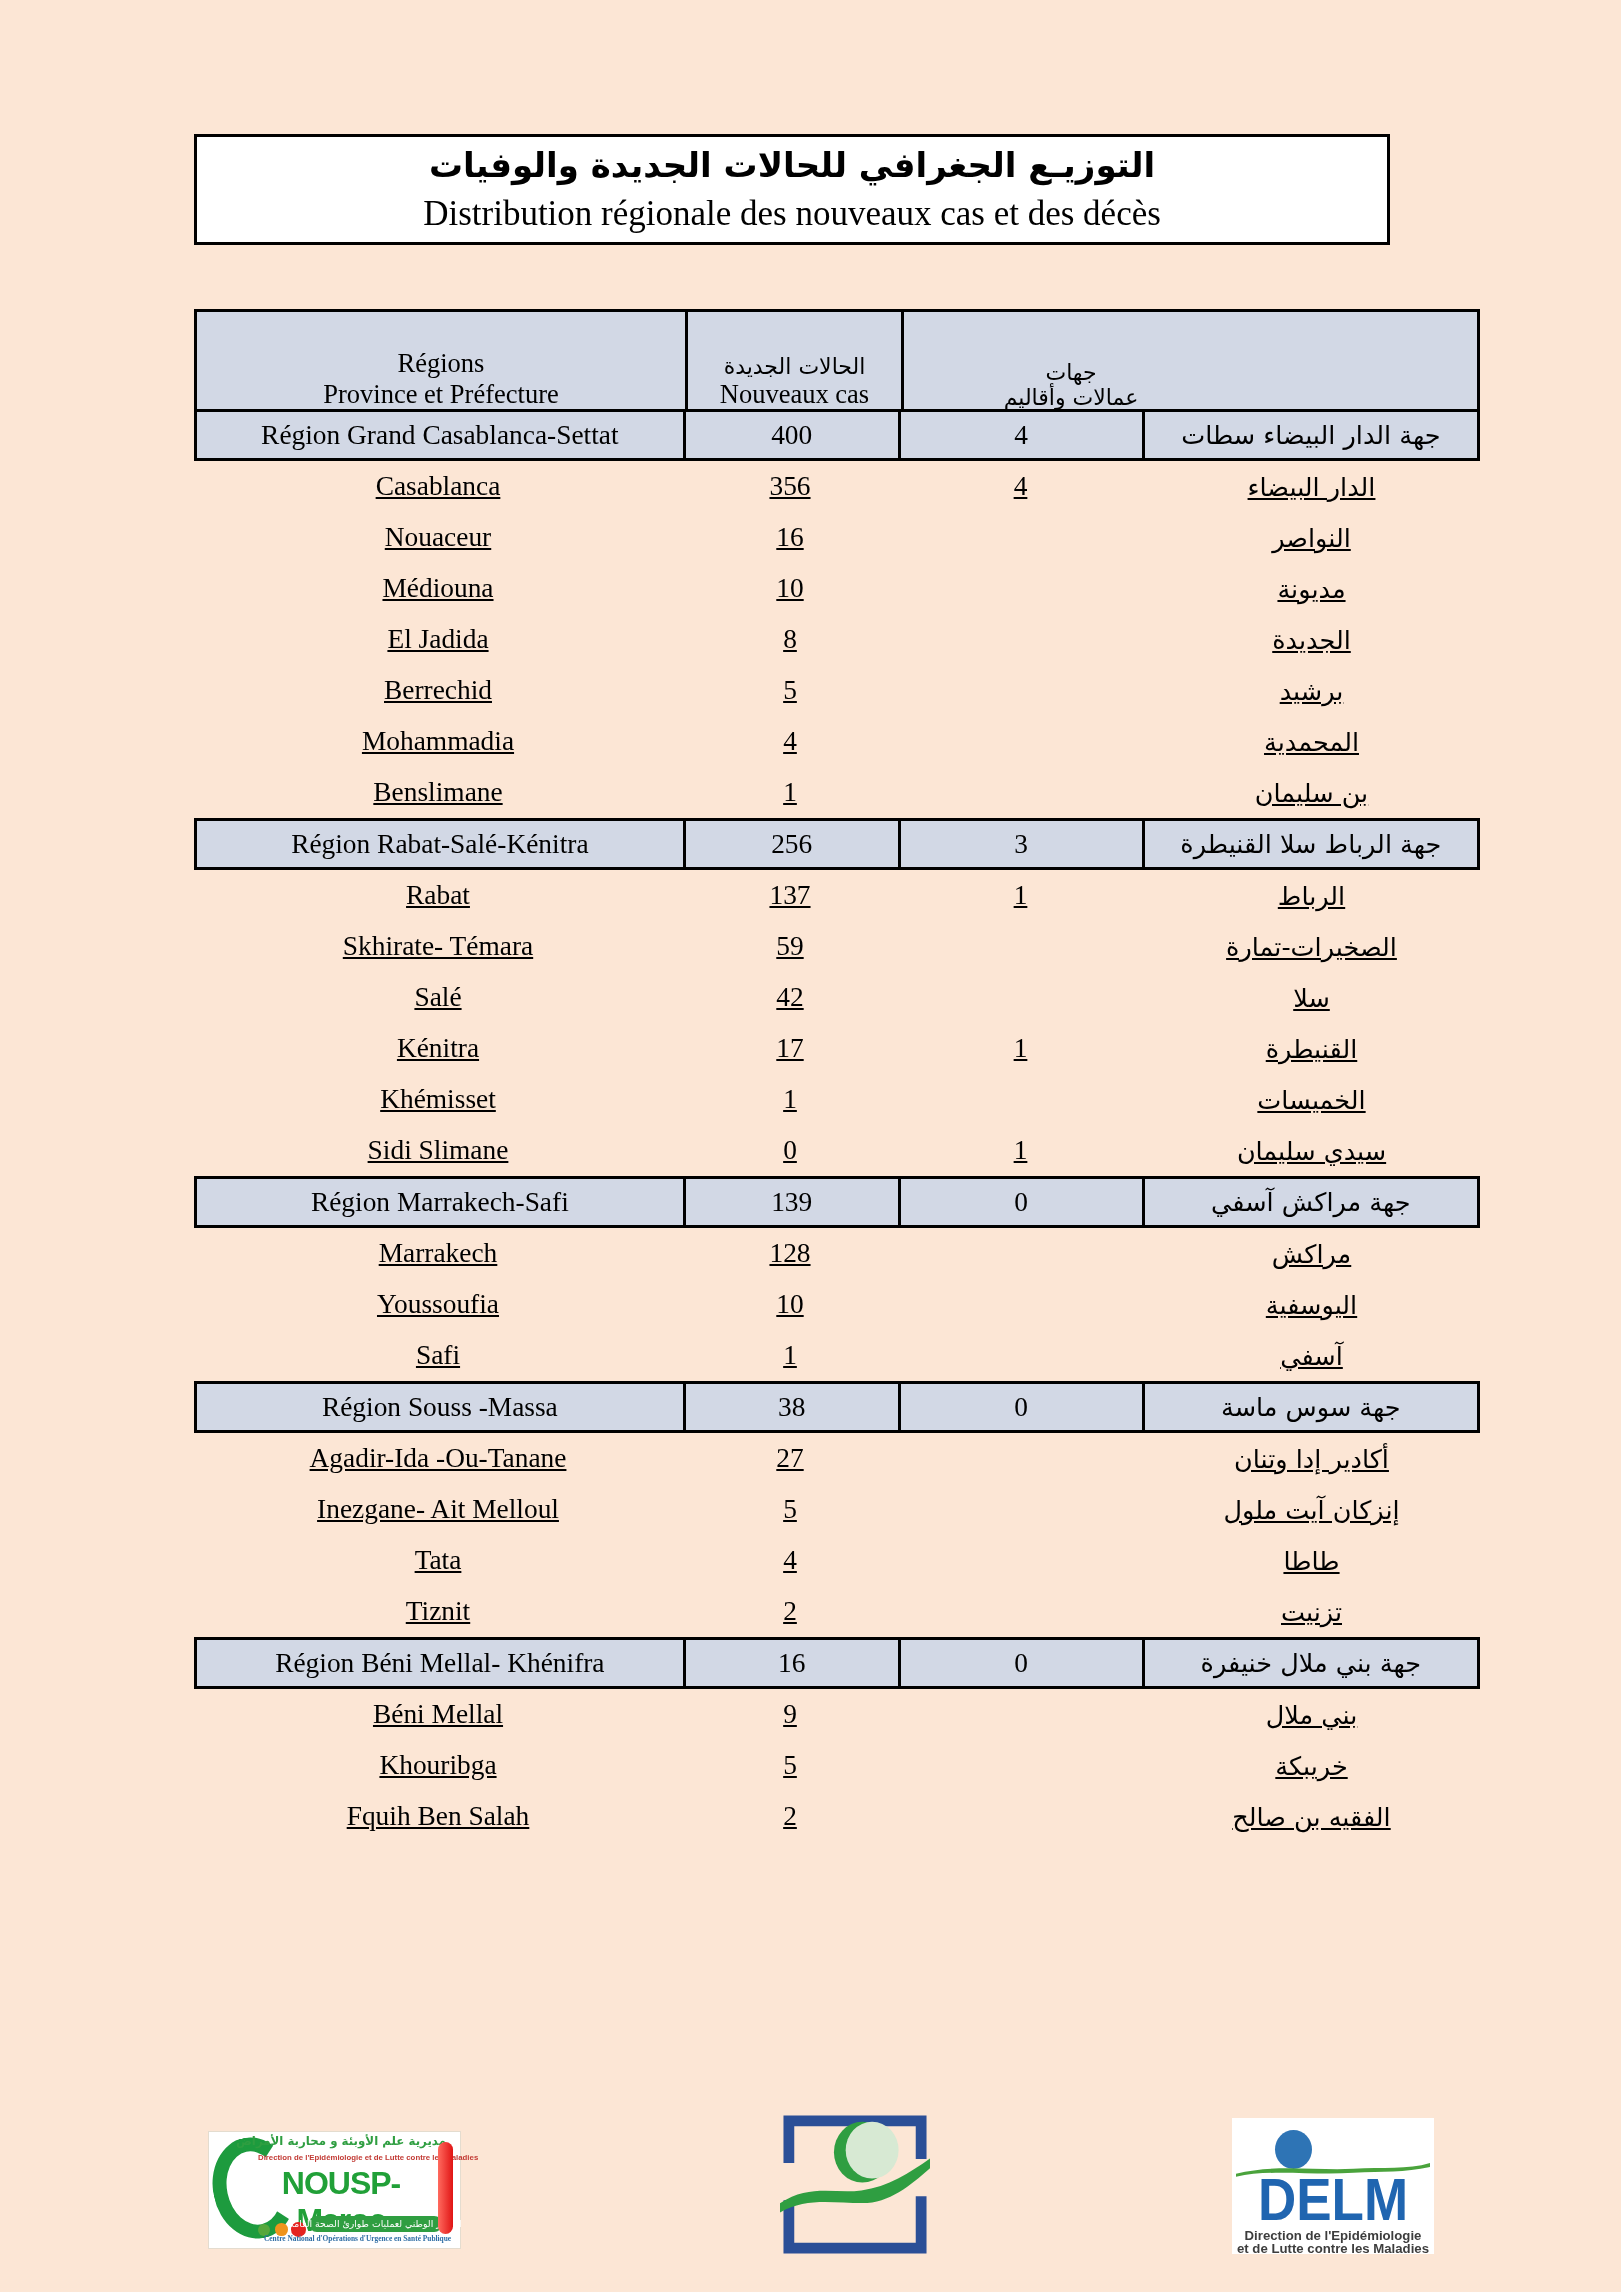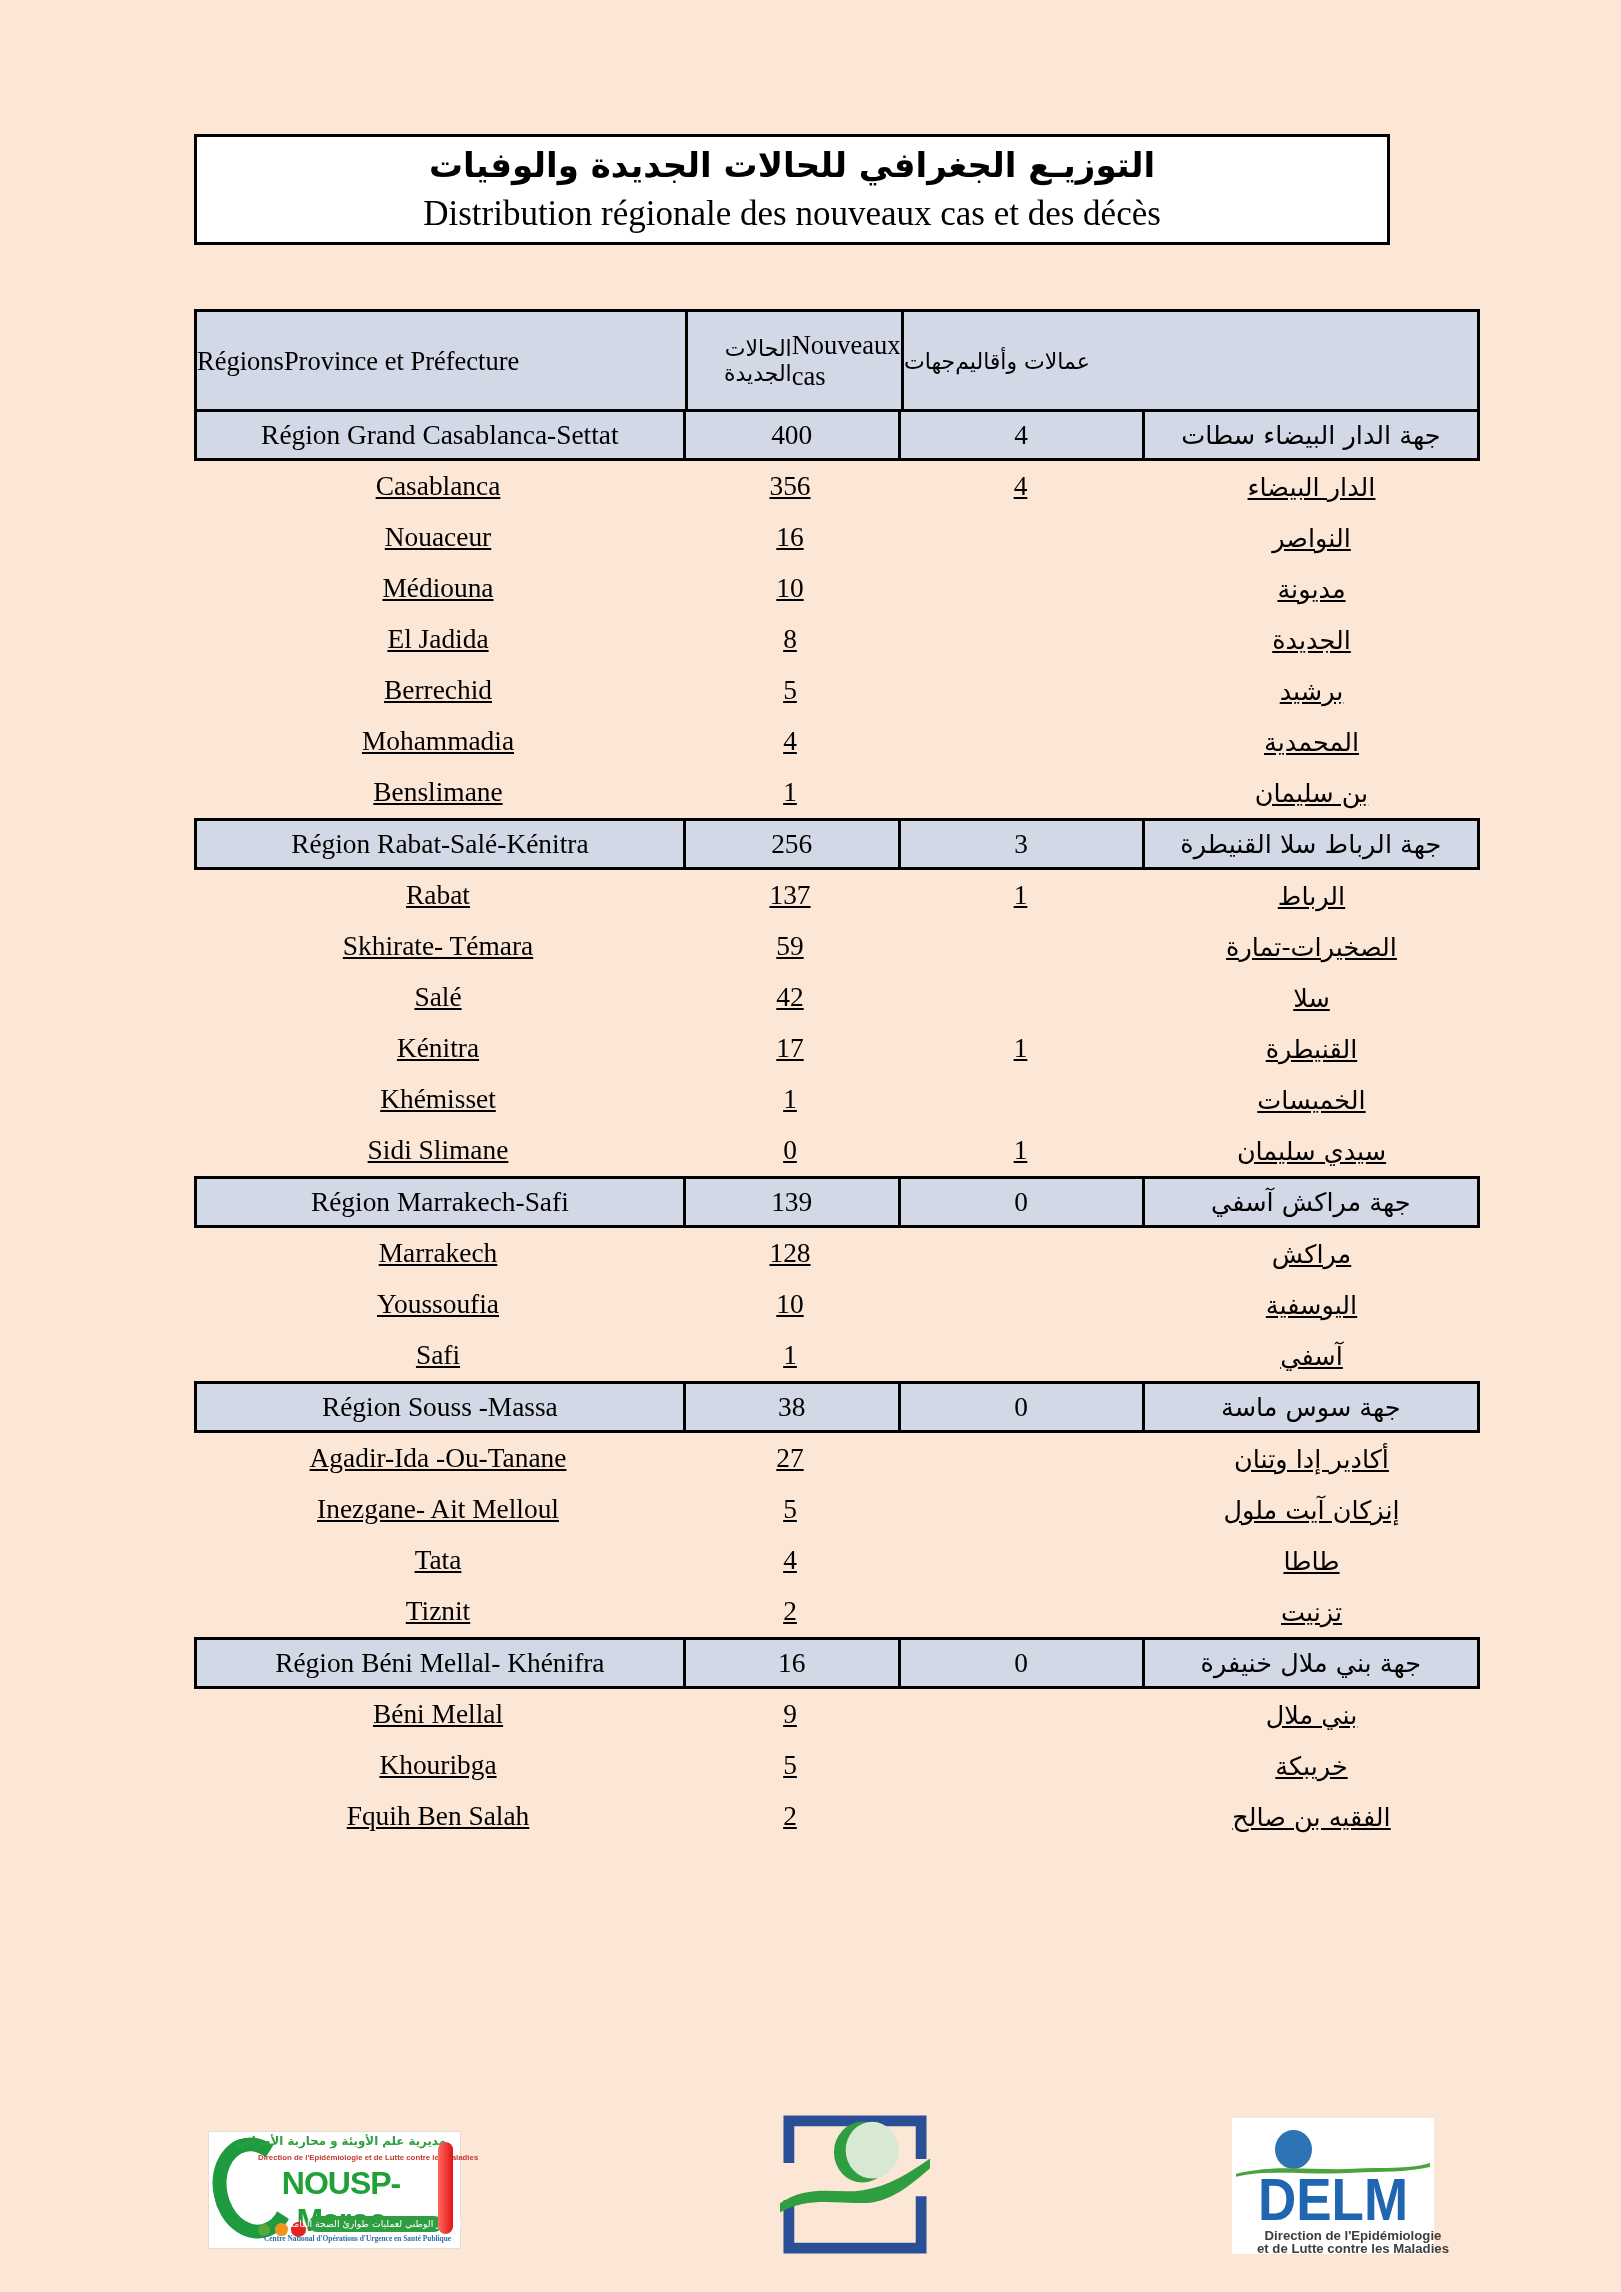--- a/index.html
+++ b/index.html
@@ -19,21 +19,21 @@
   .dist-table{position:absolute;left:194px;top:309px;width:1286px;}
   .row{display:flex;width:1286px;box-sizing:border-box;font-size:27.4px;}
   .boxed{background:#d2d8e5;border:3.9px solid #000;}
   .header-row{height:104px;font-size:26.5px;}
   .region-row{height:52px;}
   .first-region{margin-top:-3.9px;}
   .province-row{height:51px;text-decoration:underline;}
   .cell{display:flex;align-items:center;justify-content:center;box-sizing:border-box;min-width:0;}
   .c1{width:488px;}.c2{width:216px;}.c3{width:245px;}.c4{width:337px;}
   .boxed .c2,.boxed .c3,.boxed .c4{border-left:3.9px solid #000;}
-  .header-row .cell{flex-direction:row;justify-content:flex-start;}
+  .header-row .cell{flex-direction:column;justify-content:flex-end;}
   .ar{direction:rtl;font-family:"DejaVu Sans","DejaVu Serif",sans-serif;font-size:25.5px;}
   .header-row .ar{font-size:22px;}
   
   .logo-nousp{position:absolute;left:208px;top:2131px;width:251px;height:116px;background:#fff;border:1px solid #e4dccf;}
   .nousp-c{position:absolute;left:3.9px;top:4.9px;width:82px;height:102px;box-sizing:border-box;
     border:14.7px solid #1d9b3e;border-right-color:transparent;border-radius:50%;transform:rotate(-12deg);}
   .nousp-ar-top{position:absolute;left:55px;top:2px;width:182px;text-align:center;font-size:11.8px;font-weight:bold;
     color:#2f9e41;direction:rtl;font-family:"DejaVu Sans",sans-serif;white-space:nowrap;}
   .nousp-fr-top{position:absolute;left:49px;top:20.6px;width:188px;text-align:center;font-size:7.8px;font-weight:bold;
     color:#c23a34;font-family:"Liberation Sans","DejaVu Sans",sans-serif;white-space:nowrap;}
@@ -50,21 +50,21 @@
     color:#2e6da4;font-family:Liberation Serif, serif;white-space:nowrap;}
   .nousp-bar{position:absolute;right:6.9px;top:9.8px;width:14.7px;height:92px;border-radius:7.8px;
     background:linear-gradient(90deg,#ff6a5e,#e01414);}
   .logo-ministry{position:absolute;left:780px;top:2112px;width:150px;height:145px;}
   .logo-delm{position:absolute;left:1232px;top:2118px;width:202px;height:136px;background:#fff;}
   .delm-circle{position:absolute;left:43px;top:11.8px;width:37px;height:39px;border-radius:50%;background:#2e74b5;}
   .delm-wave{position:absolute;left:3.9px;top:43px;width:194px;height:15.7px;}
   .delm-name{position:absolute;left:0;top:49px;width:100%;text-align:center;font-size:53px;font-weight:bold;
     color:#2065b0;font-family:"Liberation Sans","DejaVu Sans",sans-serif;transform:scaleY(1.12);transform-origin:top center;line-height:57px;}
   .delm-line{position:absolute;left:0;width:100%;text-align:center;font-size:13.2px;font-weight:bold;color:#3d3d3d;
-    font-family:"Liberation Sans","DejaVu Sans",sans-serif;white-space:nowrap;padding-left:20px;}
+    font-family:"Liberation Sans","DejaVu Sans",sans-serif;white-space:nowrap;}
   .delm-l1{top:110px;}
   .delm-l2{top:123px;}
 </style>
 </head>
 <body>
 
 <div class="page">
 
   <div class="title-box">
     <div class="title-ar">التوزيـع الجغرافي للحالات الجديدة والوفيات</div>

